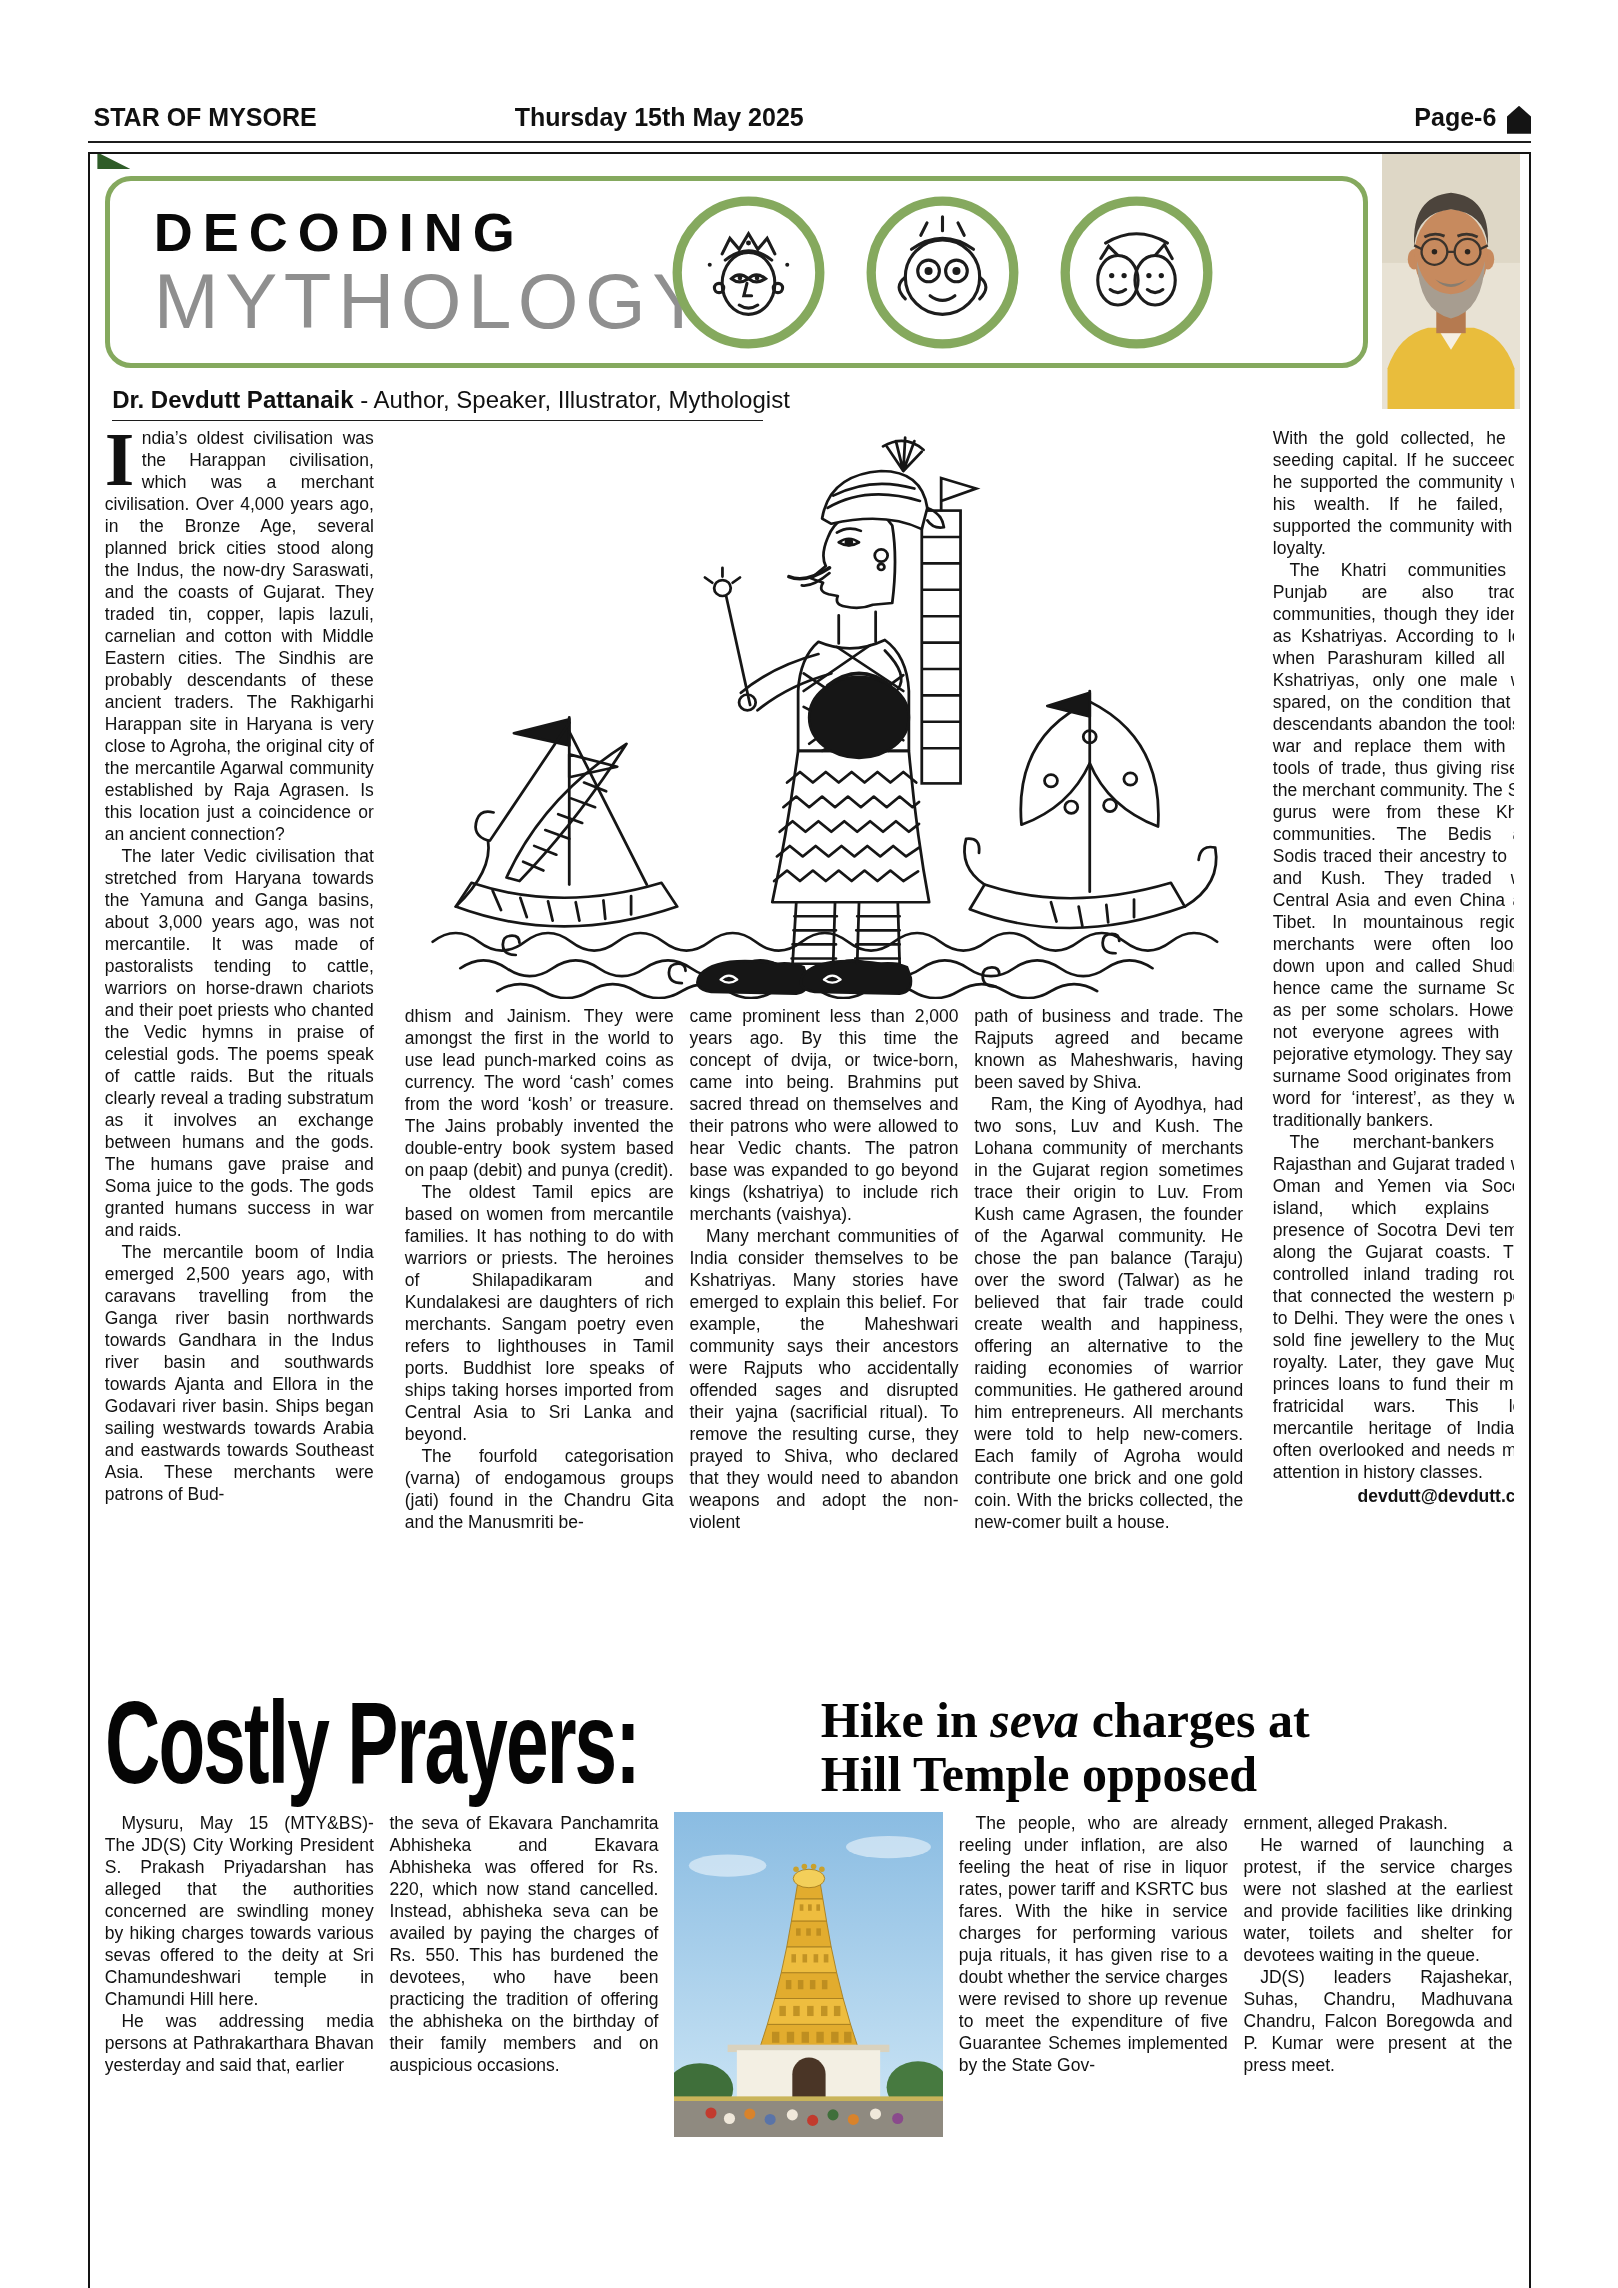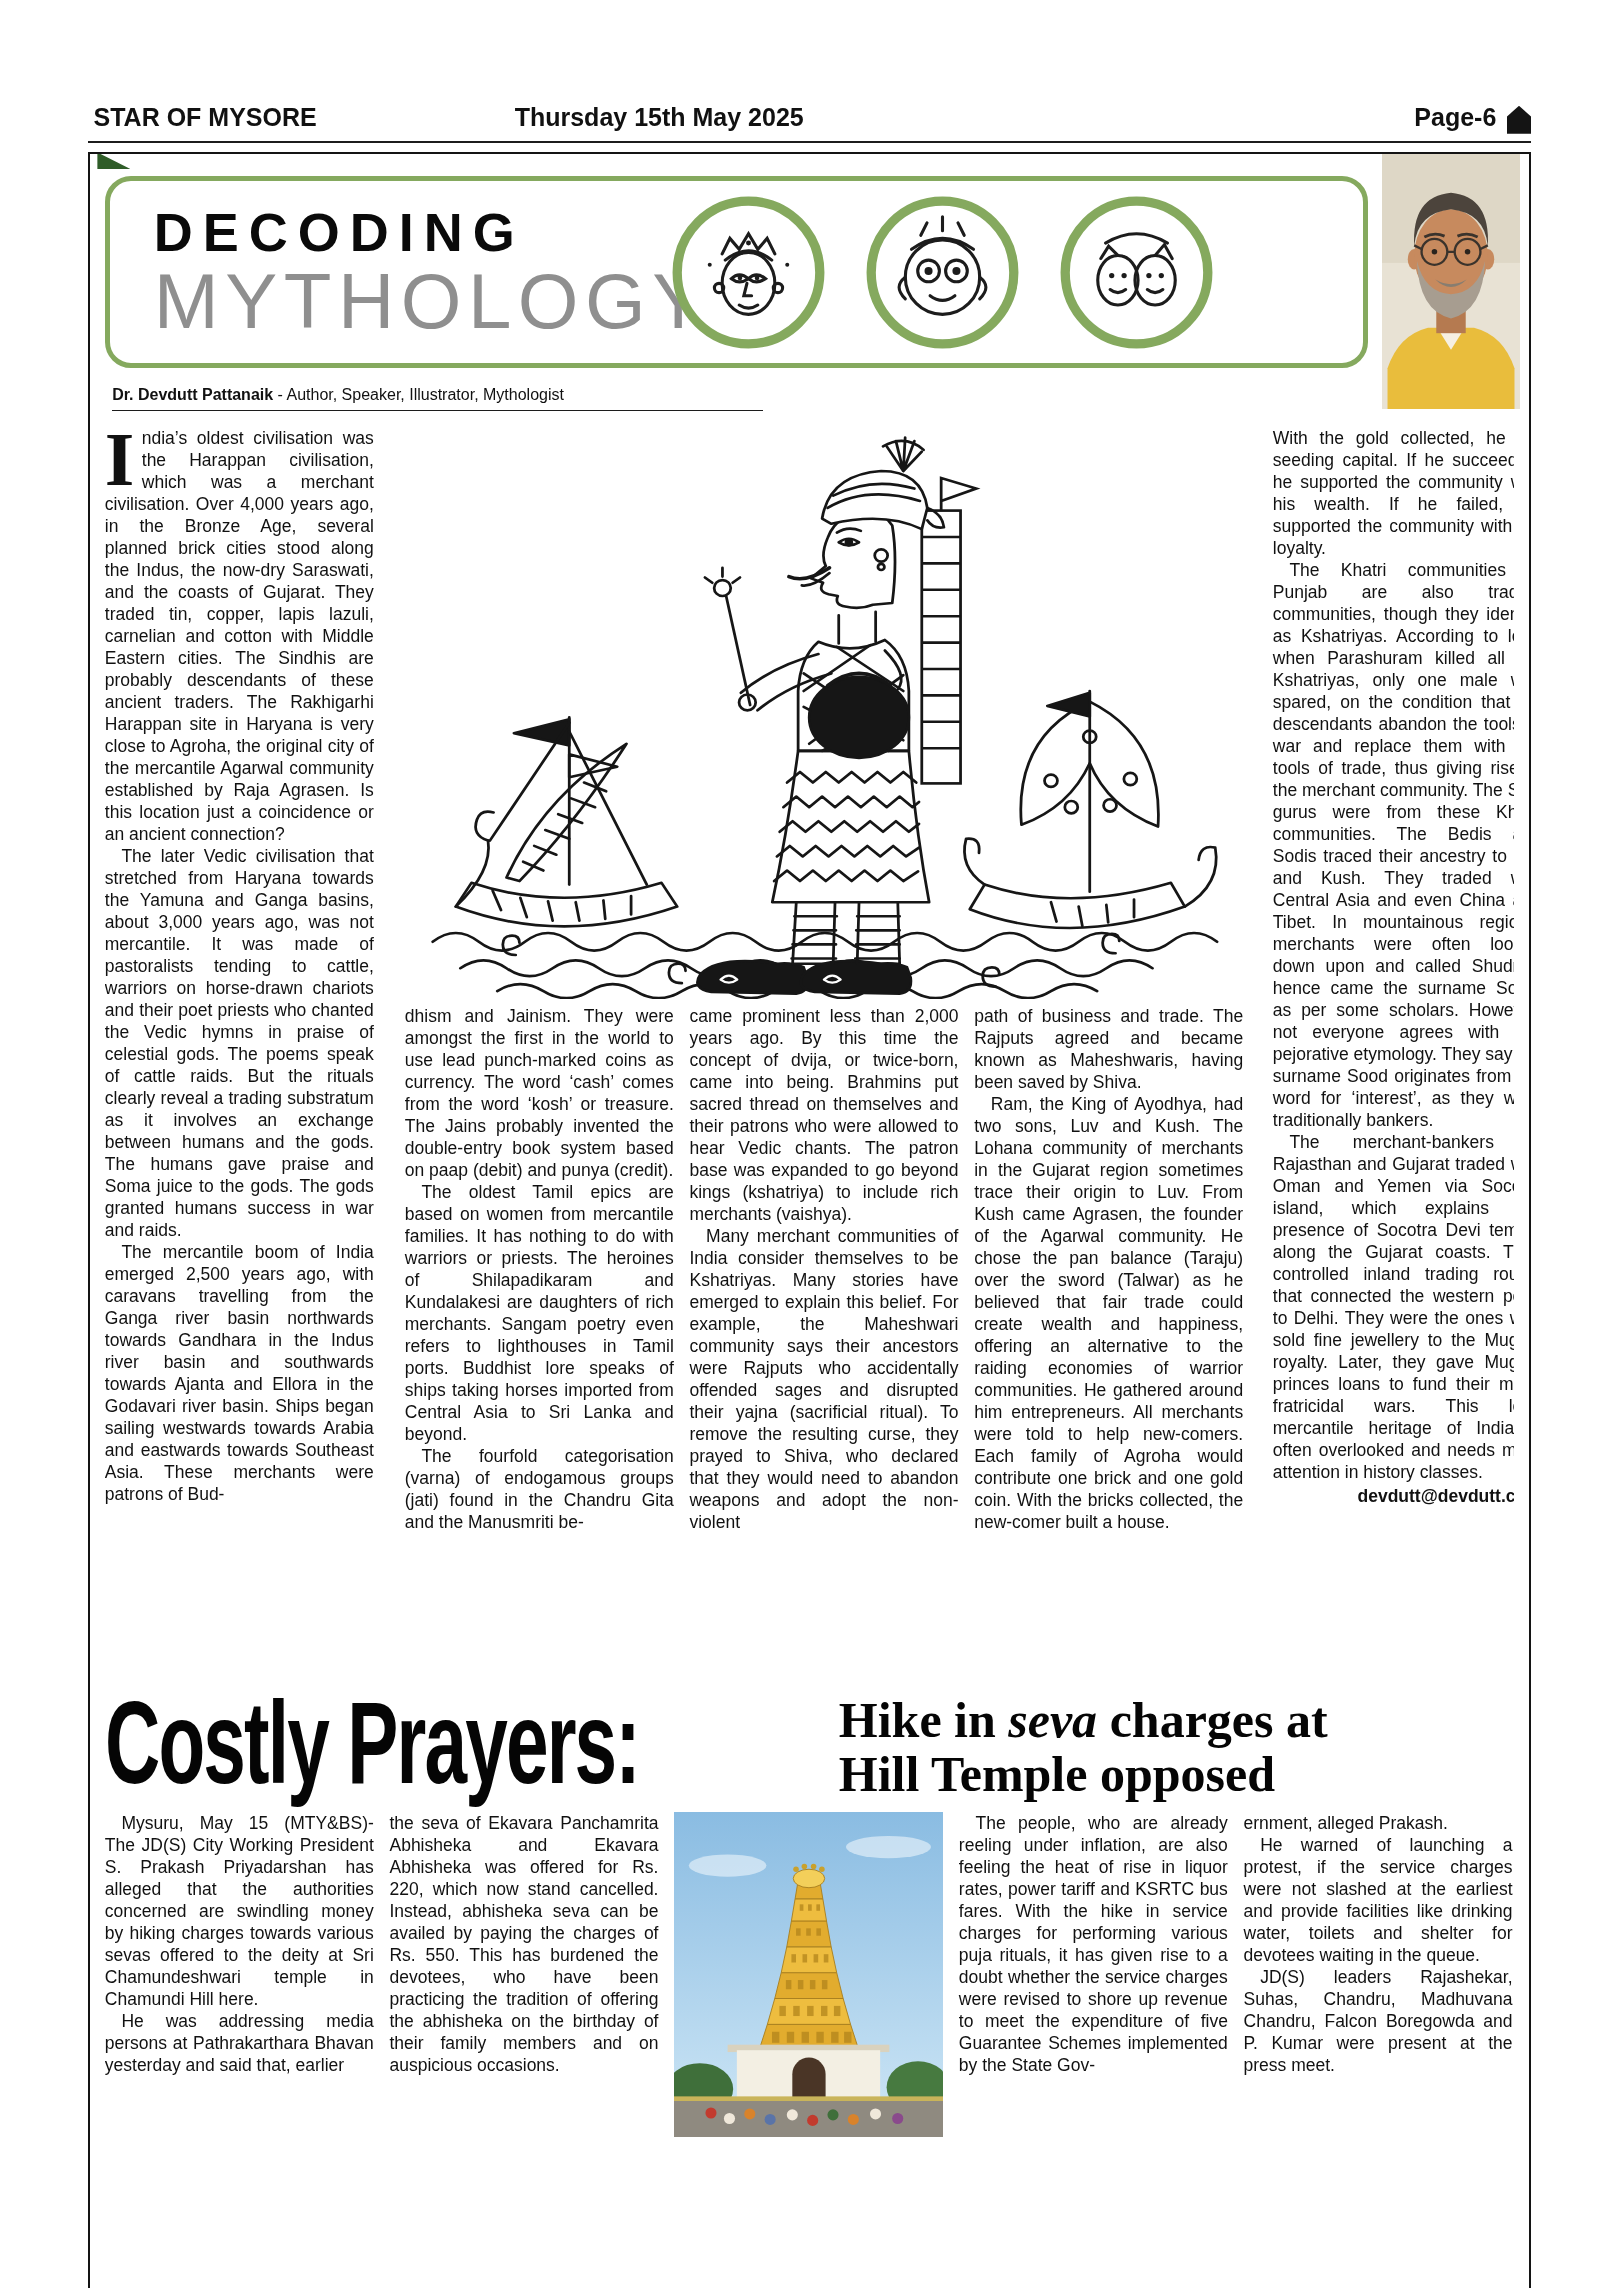--- a/index.html
+++ b/index.html
@@ -26,21 +26,21 @@
   .mast-titles{width:517px;flex:none;}
   .mast-title1{font-size:54px;font-weight:900;letter-spacing:10px;color:#0a0a0a;line-height:1.05;}
   .mast-title2{font-size:78px;font-weight:400;color:#8f8f8f;letter-spacing:6.5px;line-height:1.0;margin-top:1.8px;}
   .mandala-row{display:flex;gap:39px;align-items:center;}
   .mandala{width:155px;height:155px;flex:none;}
   .author-photo{position:absolute;right:-5.5px;top:-13px;width:138px;height:257px;overflow:hidden;}
   .author-photo svg{display:block;width:100%;height:100%;}
 
   
   .byline-row{margin-top:11px;padding-left:7.4px;height:41px;}
-  .byline{font-size:16px;}
+  .byline{font-size:24px;}
   .byline .bname{font-weight:bold;}
   .byline-rule{width:651px;height:1.8px;background:#1c1c1c;margin-top:5.5px;}
 
   
   .headline{font-family:"Liberation Serif",serif;font-weight:bold;font-size:92px;letter-spacing:-0.9px;
     line-height:1.0;white-space:nowrap;margin:3.7px 0 11px 1.8px;color:#050505;}
 
   
   .a1-body{display:flex;gap:31px;font-size:17.5px;line-height:22px;text-align:justify;height:1246px;overflow:hidden;}
   .col{width:269px;flex:none;}
@@ -50,21 +50,21 @@
   .dropcap::first-letter{float:left;font-family:"Liberation Serif",serif;font-weight:bold;
     font-size:76px;line-height:57px;padding:3.7px 7.4px 0 0;}
   .mid{width:837px;flex:none;}
   .mid-illustration{width:837px;height:572px;}
   .mid-illustration svg{display:block;width:100%;height:100%;}
   .mid-cols{display:flex;gap:15.7px;margin-top:5.5px;}
   .email{font-weight:bold;text-align:right;margin-top:1.8px;}
 
   
   .a2{margin-top:16.6px;}
-  .a2-head{display:flex;align-items:flex-start;gap:31px;}
+  .a2-head{display:flex;align-items:flex-start;gap:13px;}
   .a2-title-wrap{width:703px;flex:none;overflow:visible;}
   .a2-title{display:inline-block;font-size:116px;font-weight:900;letter-spacing:-2.8px;line-height:0.92;
     white-space:nowrap;transform:scaleX(0.66);transform-origin:0 50%;color:#050505;}
   .a2-sub{font-family:"Liberation Serif",serif;font-weight:bold;font-size:50px;line-height:1.08;margin-top:3.7px;color:#050505;}
   .a2-sub .it{font-style:italic;}
   .a2-body{display:flex;gap:15.7px;font-size:17.5px;line-height:22px;text-align:justify;margin-top:11px;height:325px;overflow:hidden;}
   .temple{width:269px;height:325px;flex:none;}
   .temple svg{display:block;width:100%;height:100%;}
 </style>
 </head>

